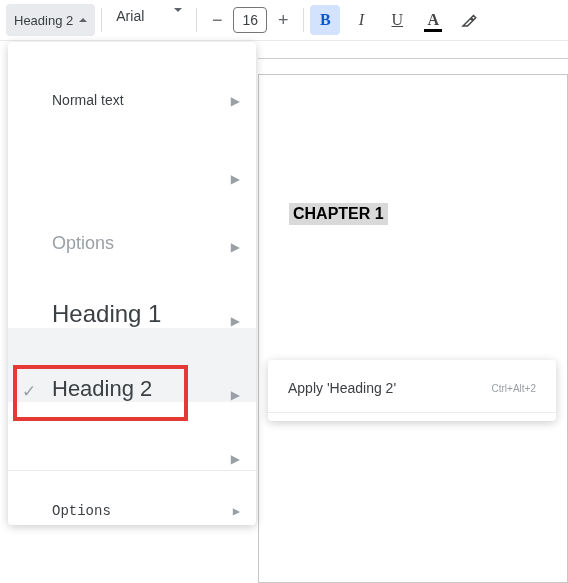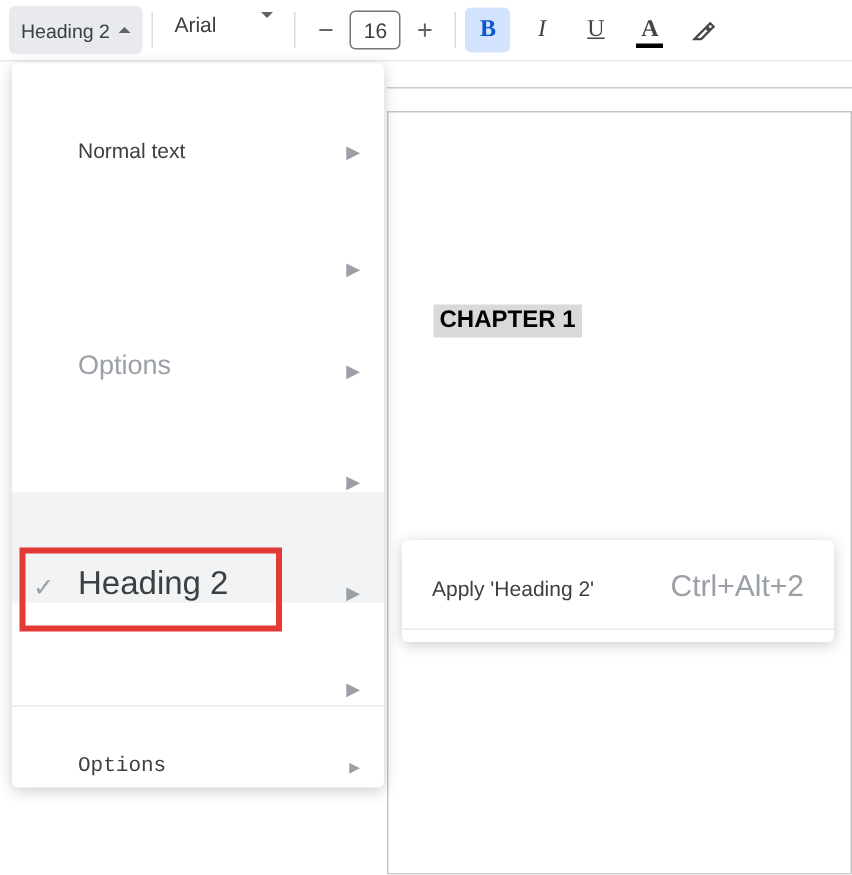--- a/index.html
+++ b/index.html
@@ -40,21 +40,21 @@
   .dd-h1 { font-size: 24px; min-height: 74px; }
   .dd-h2 { font-size: 22px; min-height: 74px; }
   .dd-h3 { font-size: 18px; color: #5f6368; min-height: 64px; }
   .dd-options { font-size: 14px; min-height: 44px; font-family: Liberation Mono, monospace; }
   .dd-sep { height: 1px; background: #e8eaed; margin: 4px 0; }
   
   .red-box { position: absolute; border: 4px solid #e53935; left: 13px; top: 365px; width: 175px; height: 56px; z-index: 20; pointer-events: none; }
   
   .submenu { position: absolute; left: 268px; top: 360px; width: 288px; background: #fff; box-shadow: 0 2px 10px rgba(0,0,0,0.2); border-radius: 4px; padding: 6px 0; z-index: 15; text-align: right; }
   .sub-item { padding: 14px 20px; display: flex; justify-content: space-between; align-items: center; font-size: 14px; color: #3c4043; }
-  .sub-item .shortcut { color: #9aa0a6; font-size: 20px; }
+  .sub-item .shortcut { color: #9aa0a6; font-size: 10px; }
   .sub-sep { height: 1px; background: #e8eaed; margin: 2px 0; }
   
   .doc-area { position: absolute; left: 258px; top: 74px; right: 0; bottom: 0; background: #fff; border: 1px solid #c7c7c7; padding: 0px 30px; }
   .ruler-line { position: absolute; left: 258px; right: 0; top: 58px; height: 1px; background: #ccc; }
   .doc-text { display: inline-block; background: #d9d9d9; font-weight: bold; font-family: Liberation Sans, sans-serif; font-size: 16px; color: #000; padding: 2px 4px; margin-top: 128px; }
 </style>
 </head>
 <body>
 
 <div class="toolbar">
@@ -97,20 +97,21 @@
       <span class="arrow">▶</span>
     </div>
     <div class="dd-item dd-title">
       <span class="arrow">▶</span>
     </div>
     <div class="dd-item dd-subtitle">
       <span>Options</span>
       <span class="arrow">▶</span>
     </div>
     <div class="dd-item dd-h1">
+      <span>Heading 1</span>
       <span class="arrow">▶</span>
     </div>
     <div class="dd-item dd-h2 hover">
       <span class="check">✓</span>
       <span>Heading 2</span>
       <span class="arrow">▶</span>
     </div>
     <div class="dd-item dd-h3">
       <span class="arrow">▶</span>
     </div>

